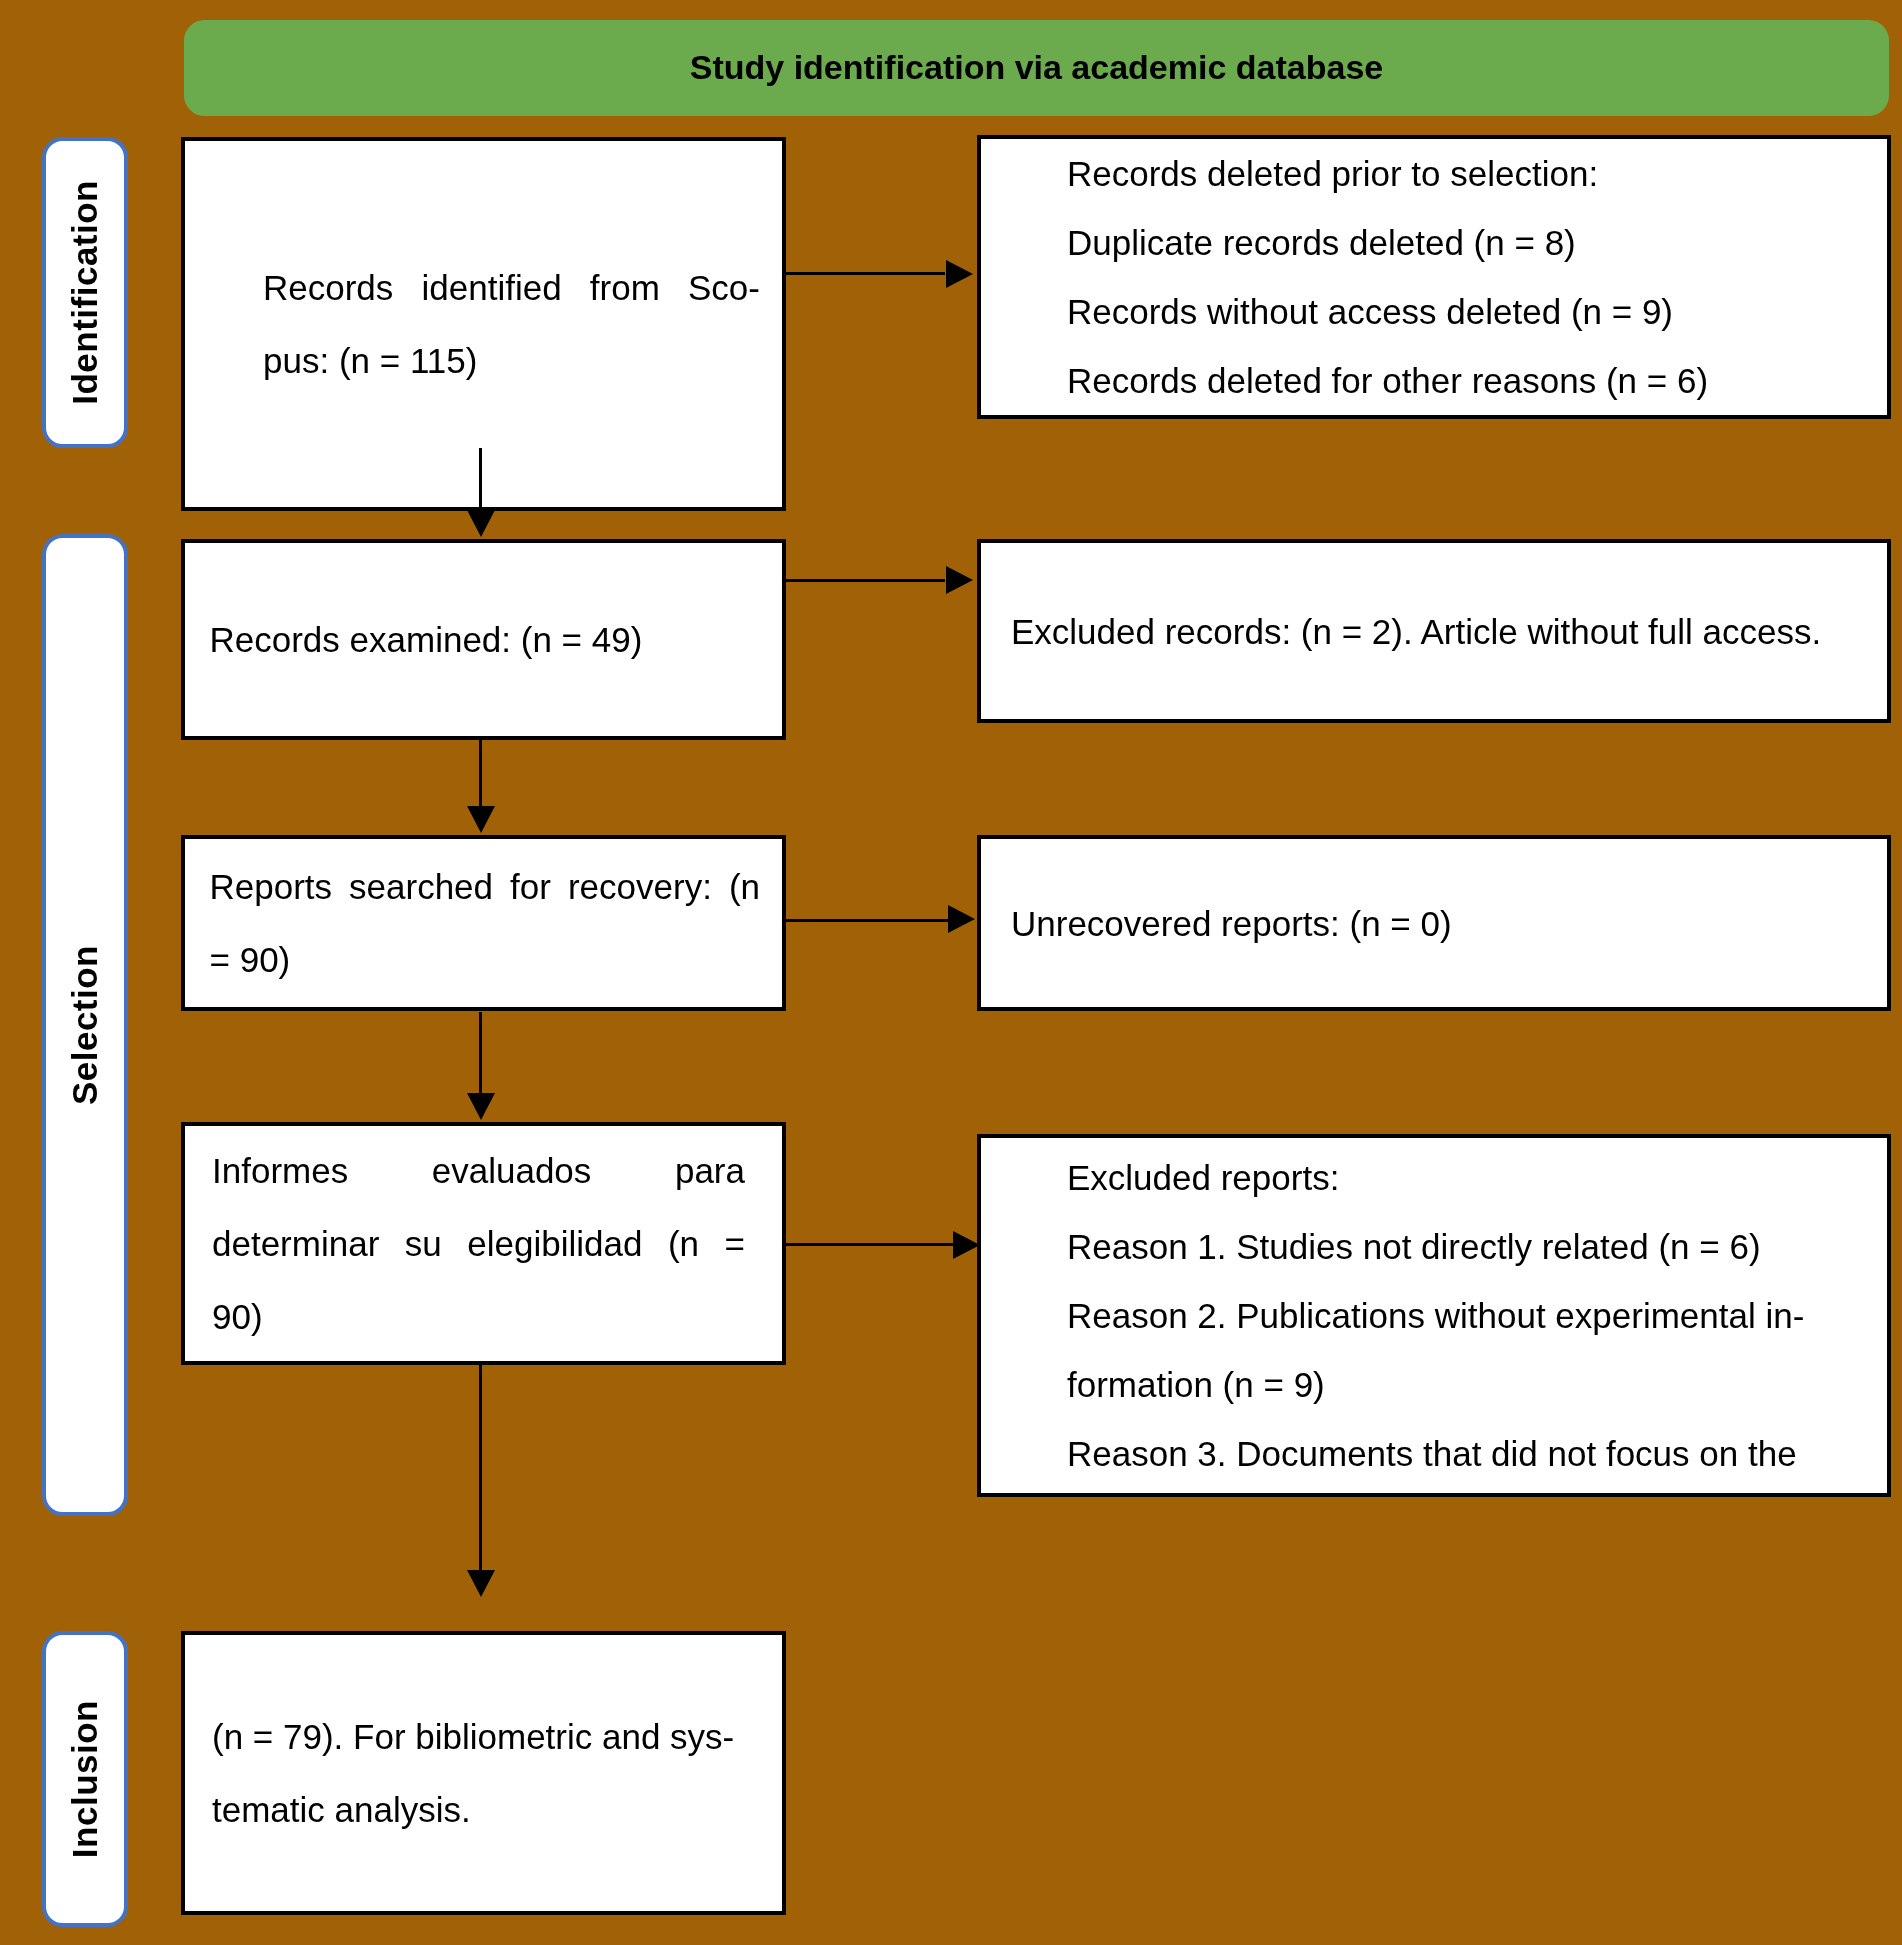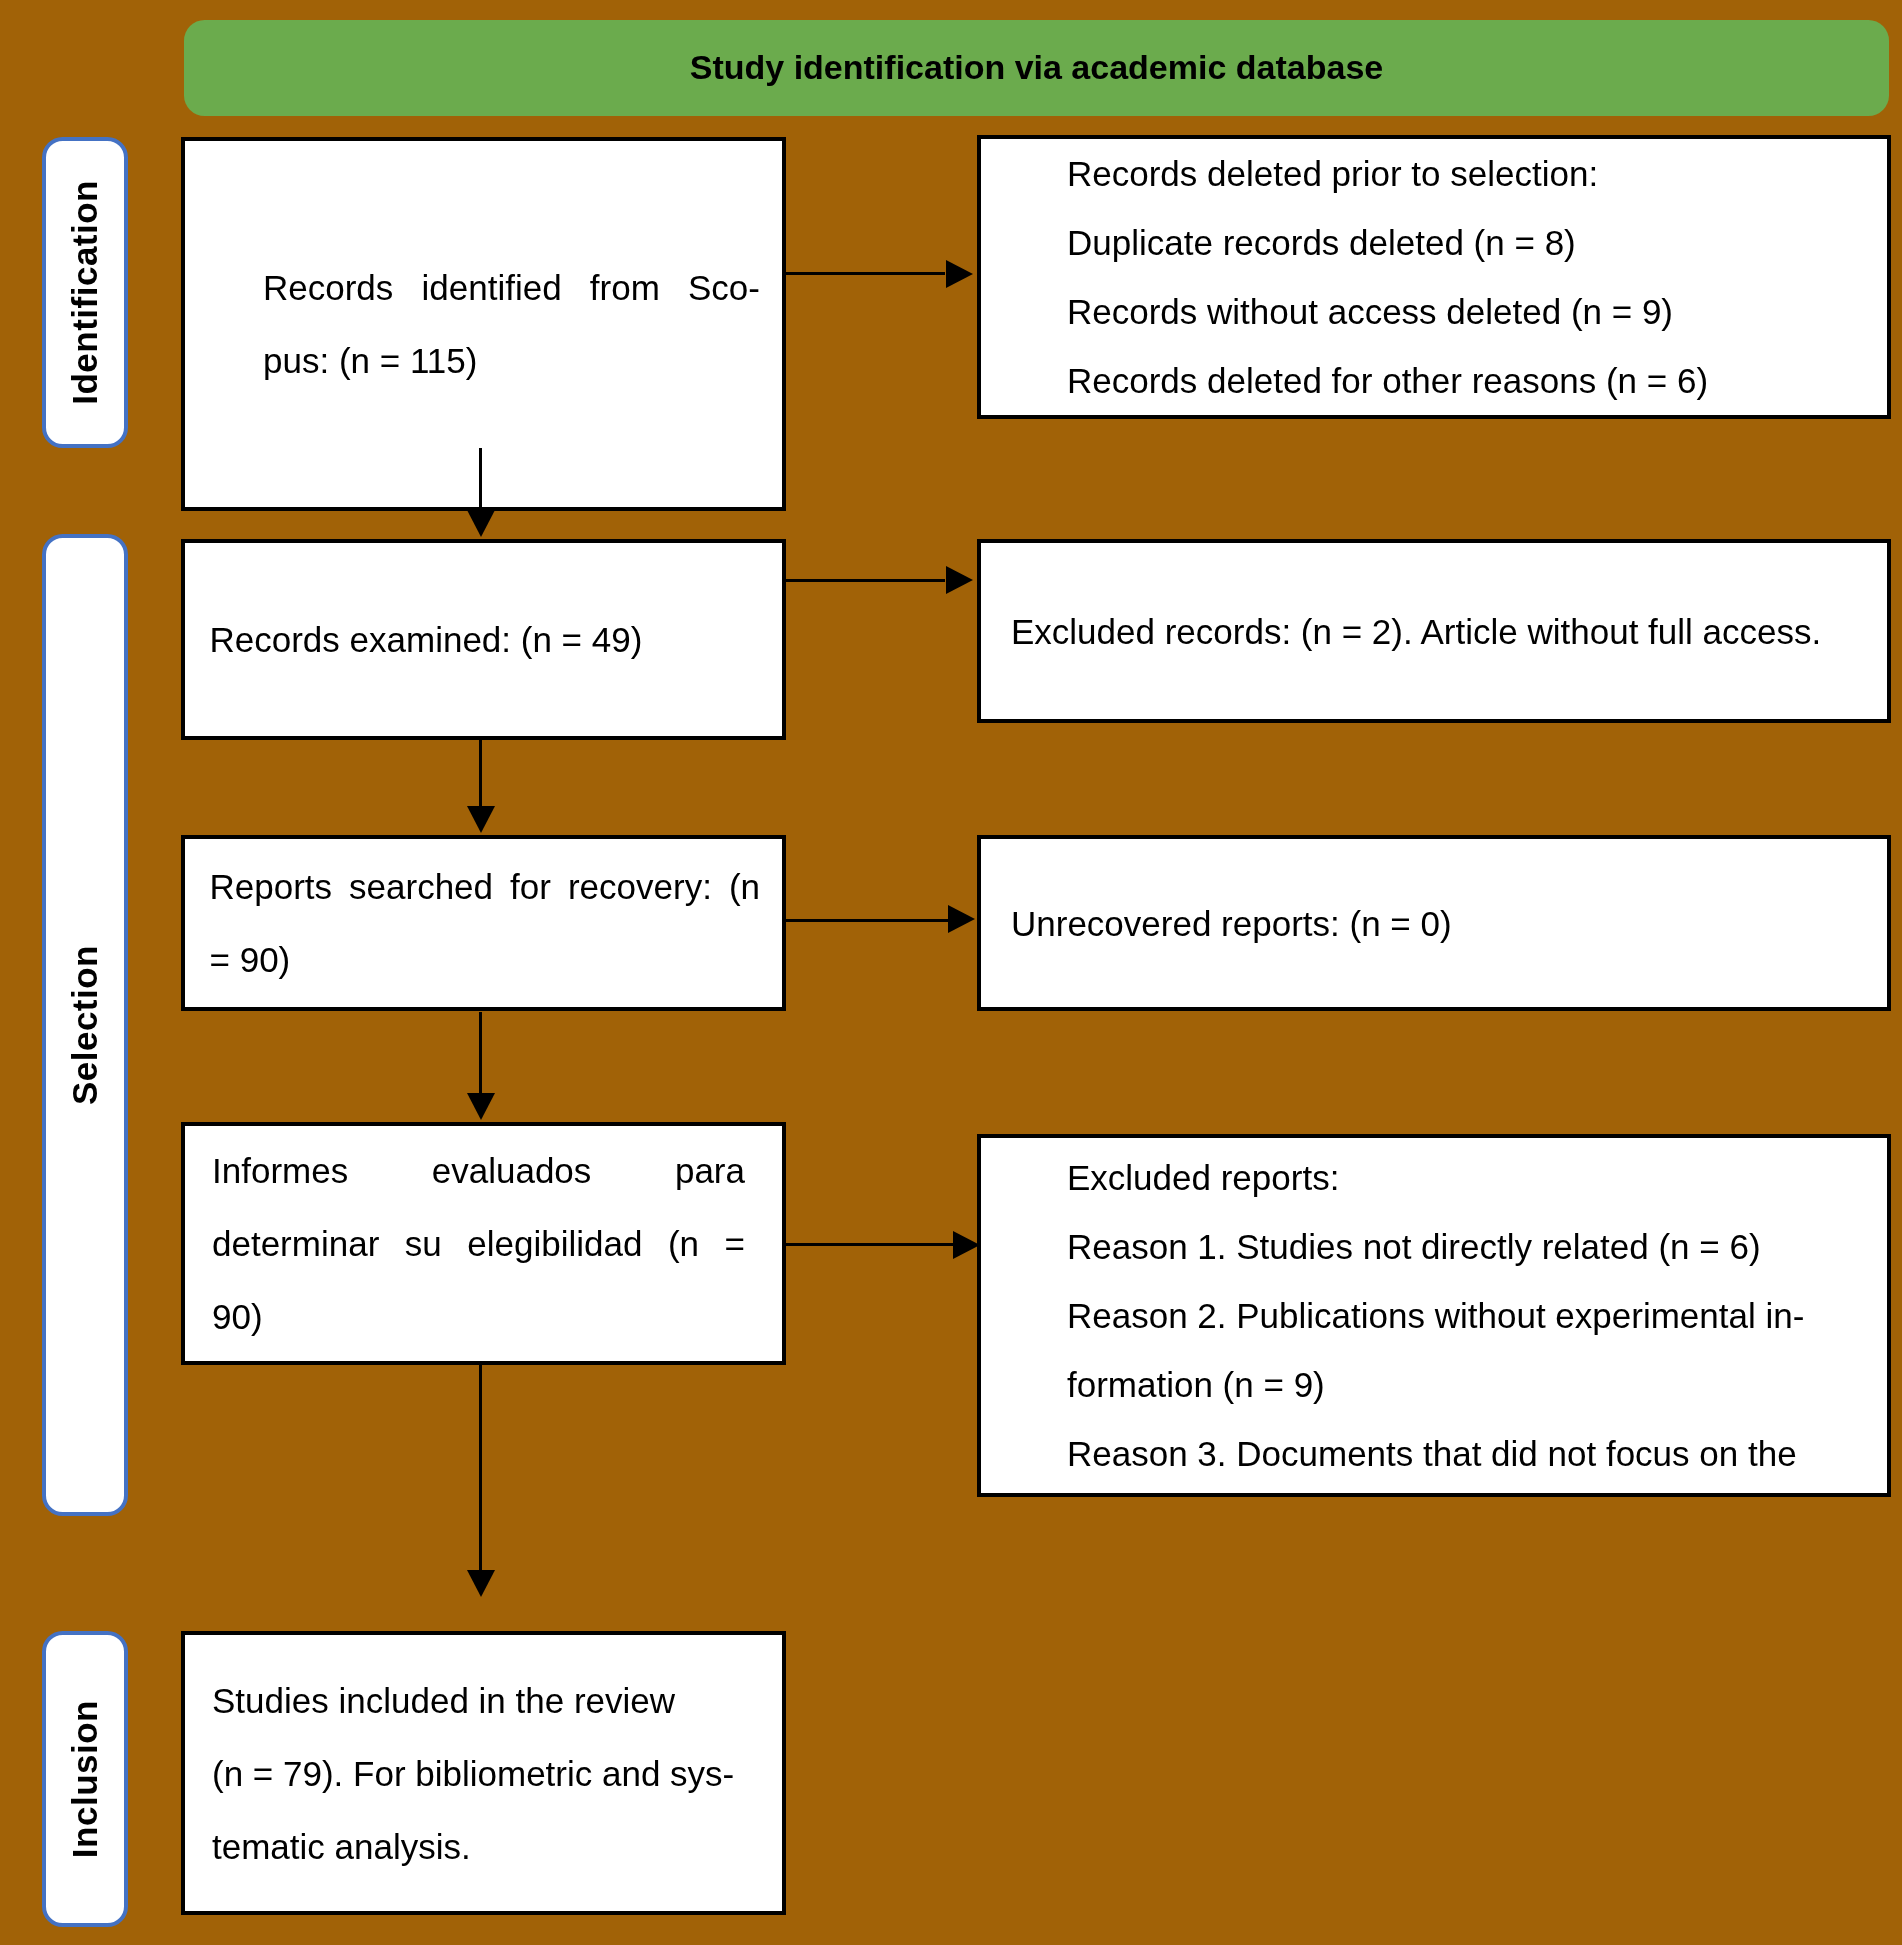--- a/index.html
+++ b/index.html
@@ -87,21 +87,20 @@
 
   <div class="box rbox" style="left:977px;top:1134px;width:914px;height:363px;padding:0 29px 0 86px;">
     <div class="line">Excluded reports:</div>
     <div class="line">Reason 1. Studies not directly related (n = 6)</div>
     <div class="line">Reason 2. Publications without experimental in-</div>
     <div class="line">formation (n = 9)</div>
     <div class="line">Reason 3. Documents that did not focus on the</div>
   </div>
 
   <div class="box" style="left:181px;top:1631px;width:605px;height:284px;padding:0 22px 0 27px;">
-    <div class="line">Studies included in the review</div>
     <div class="line">(n = 79). For bibliometric and sys-</div>
     <div class="line">tematic analysis.</div>
   </div>
 
   <div class="hline" style="left:786px;top:272px;width:159px;"></div>
   <div class="ahr" style="left:946px;top:260px;"></div>
 
   <div class="vline" style="left:479px;top:448px;height:61px;"></div>
   <div class="ahd" style="left:467px;top:510px;"></div>
 

